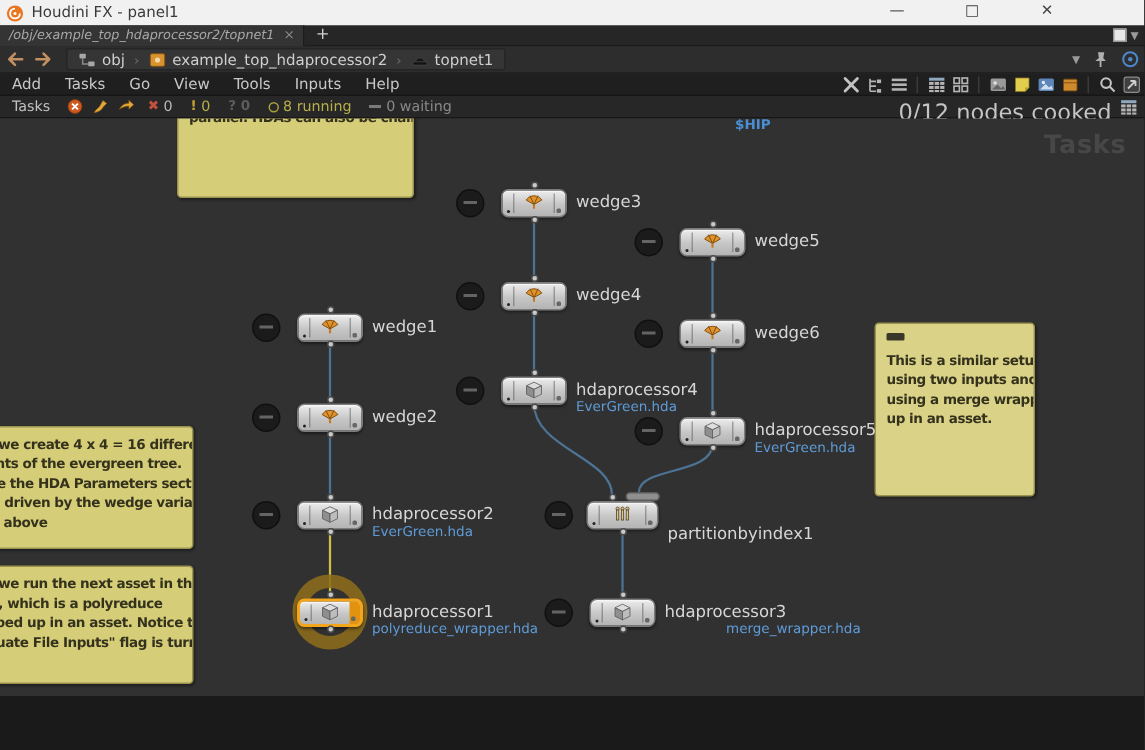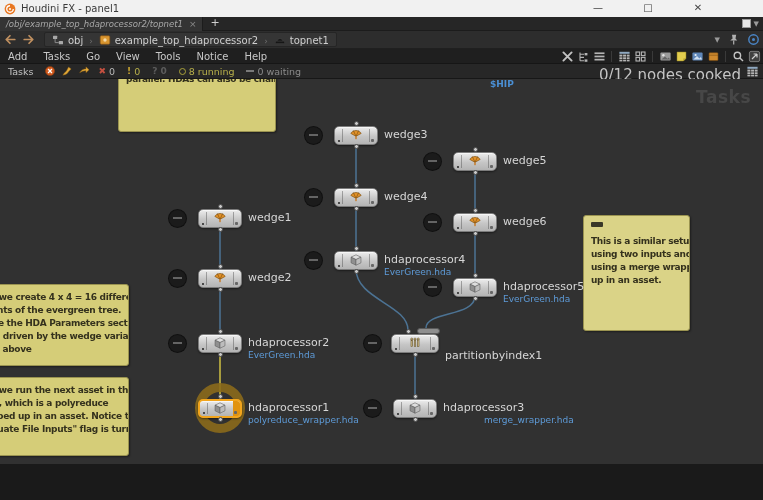--- a/index.html
+++ b/index.html
@@ -190,21 +190,21 @@
         </span>
     </div>
   </div>
 
   <div class="menubar">
     <span class="menu-item">Add</span>
     <span class="menu-item">Tasks</span>
     <span class="menu-item">Go</span>
     <span class="menu-item">View</span>
     <span class="menu-item">Tools</span>
-    <span class="menu-item">Notice</span>
+    <span class="menu-item">Inputs</span>
     <span class="menu-item">Help</span>
     <div class="menu-icons">
       <span class="ic">
           <svg viewBox="0 0 13 13">
             <path d="M2.4 10.6 L10.6 2.4 M2.4 2.4 L10.6 10.6" stroke="#c2c2c2" stroke-width="1.9" stroke-linecap="round" fill="none"></path>
           </svg>
         </span>
       <span class="ic">
           <svg viewBox="0 0 13 13" fill="none" stroke="#b4b4b4" stroke-width="1.1">
             <path d="M3 2.5 V10.8 M3 4.2 H7 M3 7.4 H7 M3 10.8 H7"></path>

